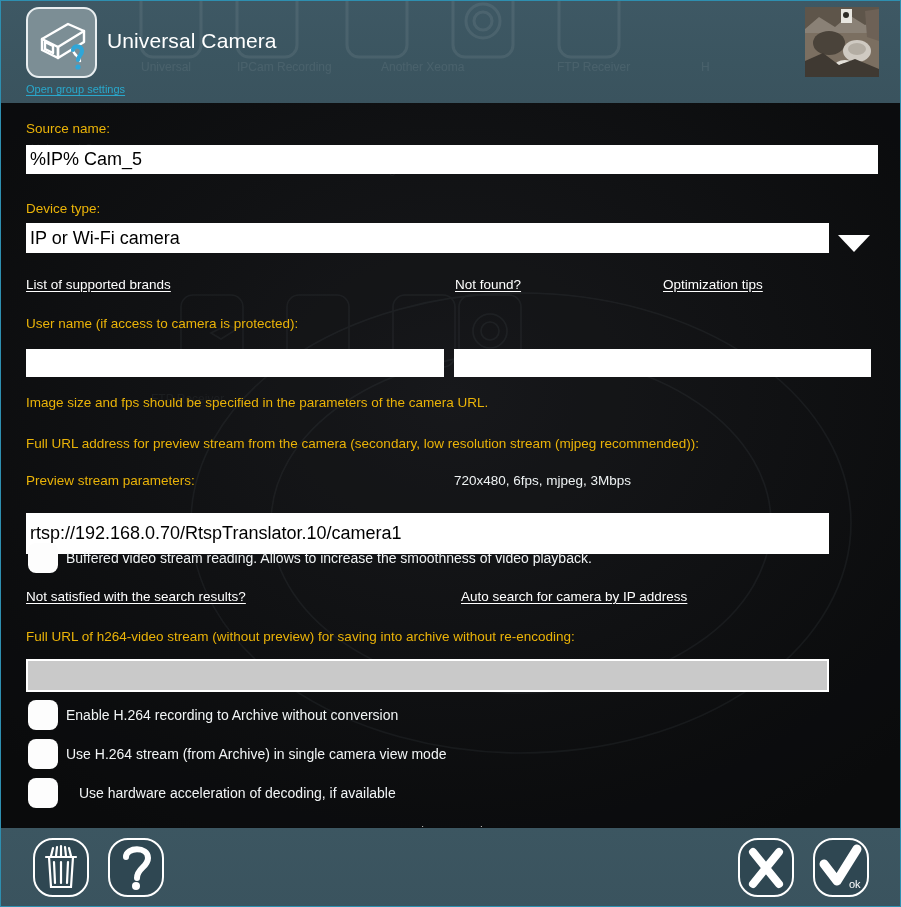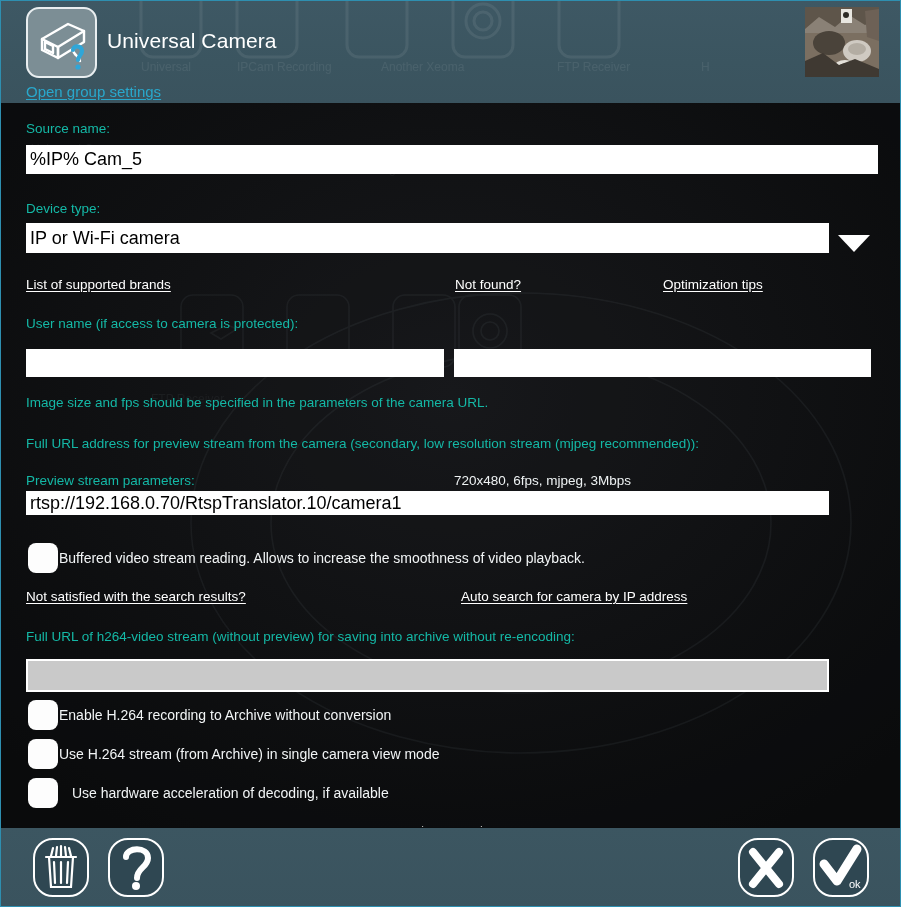--- a/index.html
+++ b/index.html
@@ -46,21 +46,21 @@
   .header-title {
     position: absolute;
     left: 106px; top: 28px;
     font-size: 21px;
     color: #ffffff;
     letter-spacing: 0.1px;
   }
   .group-link {
     position: absolute;
     left: 25px; top: 82px;
-    font-size: 15px;
+    font-size: 11px;
     color: #29a8cc;
     text-decoration: underline;
     text-underline-offset: 2px;
     cursor: pointer;
   }
   .enabled-wrap {
     position: absolute;
     left: 613px; top: 24px;
     display: flex;
     align-items: center;
@@ -97,21 +97,21 @@
     background: #0b0c0e;
     overflow: hidden;
   }
   .bg-texture {
     position: absolute; left:0; top:0; width:901px; height:724px;
     opacity: 0.9; pointer-events: none;
   }
   .lbl {
     position: absolute;
     font-size: 13.5px;
-    color: #14b8a6;
+    color: #eab308;
     white-space: nowrap;
   }
   .txtin {
     position: absolute;
     background: #ffffff;
     border: 0;
     outline: 0;
     font-family: "Liberation Sans", sans-serif;
     font-size: 18px;
     color: #000000;
@@ -140,21 +140,21 @@
   .chk-box {
     width: 30px; height: 30px;
     border-radius: 8px;
     background: #fdfdfd;
     flex: none;
     cursor: pointer;
   }
   .chk-text {
     font-size: 14px;
     color: #f2f5f6;
-    margin-left: 1px;
+    margin-left: 8px;
     white-space: nowrap;
   }
   .val-text {
     position: absolute;
     font-size: 13.5px;
     color: #eef2f3;
     white-space: nowrap;
   }
 
   
@@ -293,21 +293,21 @@
     <input class="txtin" style="left: 25px; top: 246px; width: 418px; height: 28px;" value="">
 
     <input class="txtin" type="password" style="left: 453px; top: 246px; width: 417px; height: 28px;" value="">
 
     <div class="lbl" style="left:25px; top:292px;">Image size and fps should be specified in the parameters of the camera URL.</div>
     <div class="lbl" style="left:25px; top:333px;">Full URL address for preview stream from the camera (secondary, low resolution stream (mjpeg recommended)):</div>
 
     <div class="lbl" style="left:25px; top:370px;">Preview stream parameters:</div>
     <div class="val-text" style="left:453px; top:370px;">720x480, 6fps, mjpeg, 3Mbps</div>
 
-    <input class="txtin" style="left: 25px; top: 388px; width: 803px; height: 24px;" value="rtsp://192.168.0.70/RtspTranslator.10/camera1">
+    <input class="txtin" style="left: 25px; top: 410px; width: 803px; height: 41px;" value="rtsp://192.168.0.70/RtspTranslator.10/camera1">
 
     <div class="chk-row" style="left:27px; top:440px;">
       <div class="chk-box"></div>
       <div class="chk-text">Buffered video stream reading. Allows to increase the smoothness of video playback.</div>
     </div>
 
     <div class="ulink" style="left:460px; top:486px;">Auto search for camera by IP address</div>
     <div class="ulink" style="left:25px; top:486px;">Not satisfied with the search results?</div>
 
     <div class="lbl" style="left:25px; top:526px;">Full URL of h264-video stream (without preview) for saving into archive without re-encoding:</div>

